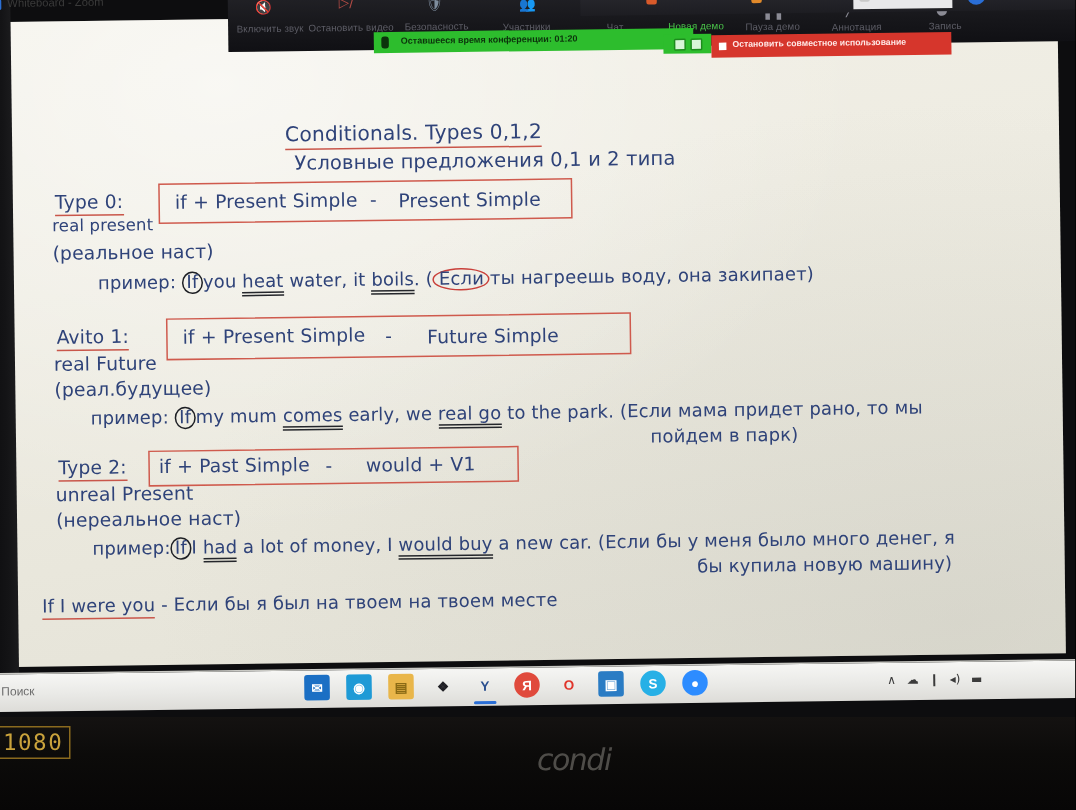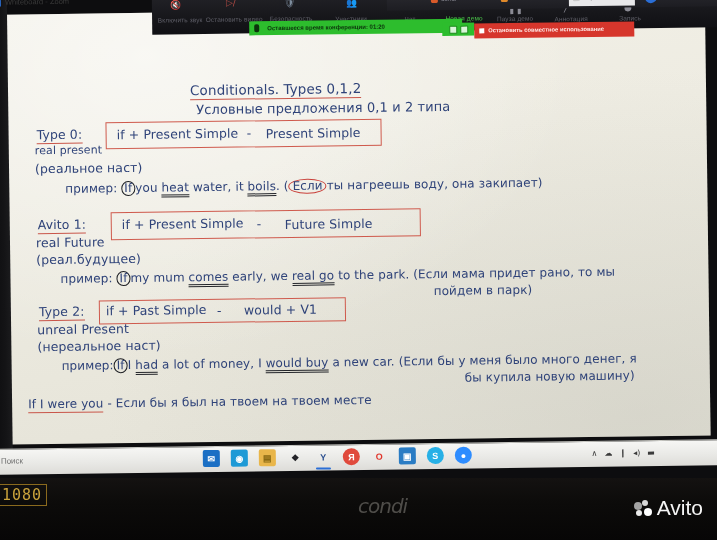--- a/index.html
+++ b/index.html
@@ -401,23 +401,14 @@
           <span>▬</span>
         </div>
       </div>
 
     </div>
   </div>
 
   <div class="bezel"></div>
   <div class="acer">condi</div>
   <div class="badge1080">1080</div>
-  <div class="avito">
-    <span class="avito-mark">
-      <i style="left:0px;  top:2px;  width:8px;  height:8px;  background:#a3a3a3;"></i>
-      <i style="left:8px;  top:0px;  width:6px;  height:6px;  background:#d8d8d8;"></i>
-      <i style="left:2px;  top:10px; width:6px;  height:6px;  background:#eaeaea;"></i>
-      <i style="left:10px; top:8px;  width:8px;  height:8px;  background:#ffffff;"></i>
-    </span>
-    <span>Avito</span>
-  </div>
 
 </div>
 
 </body></html>

